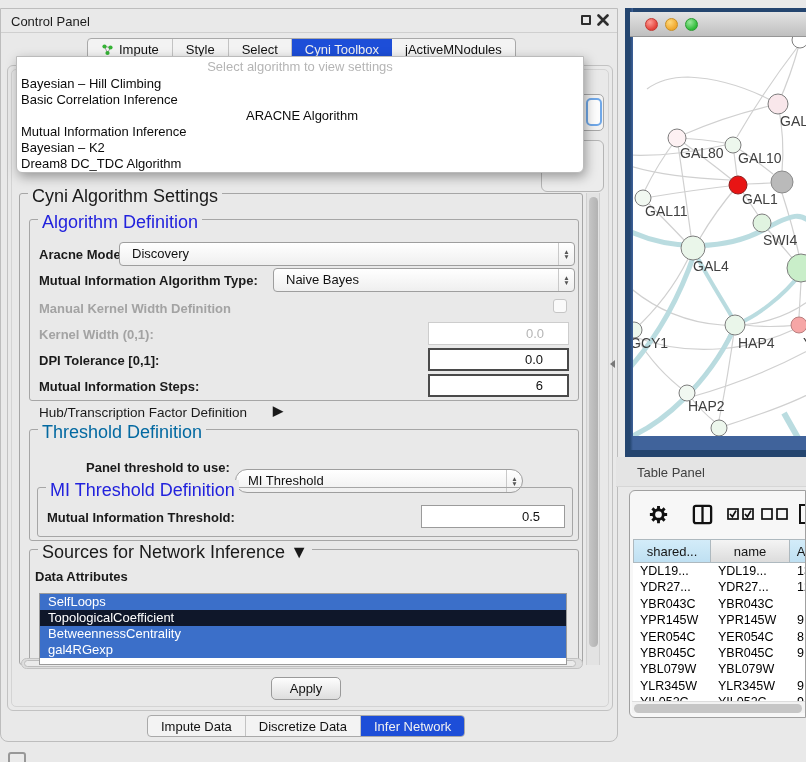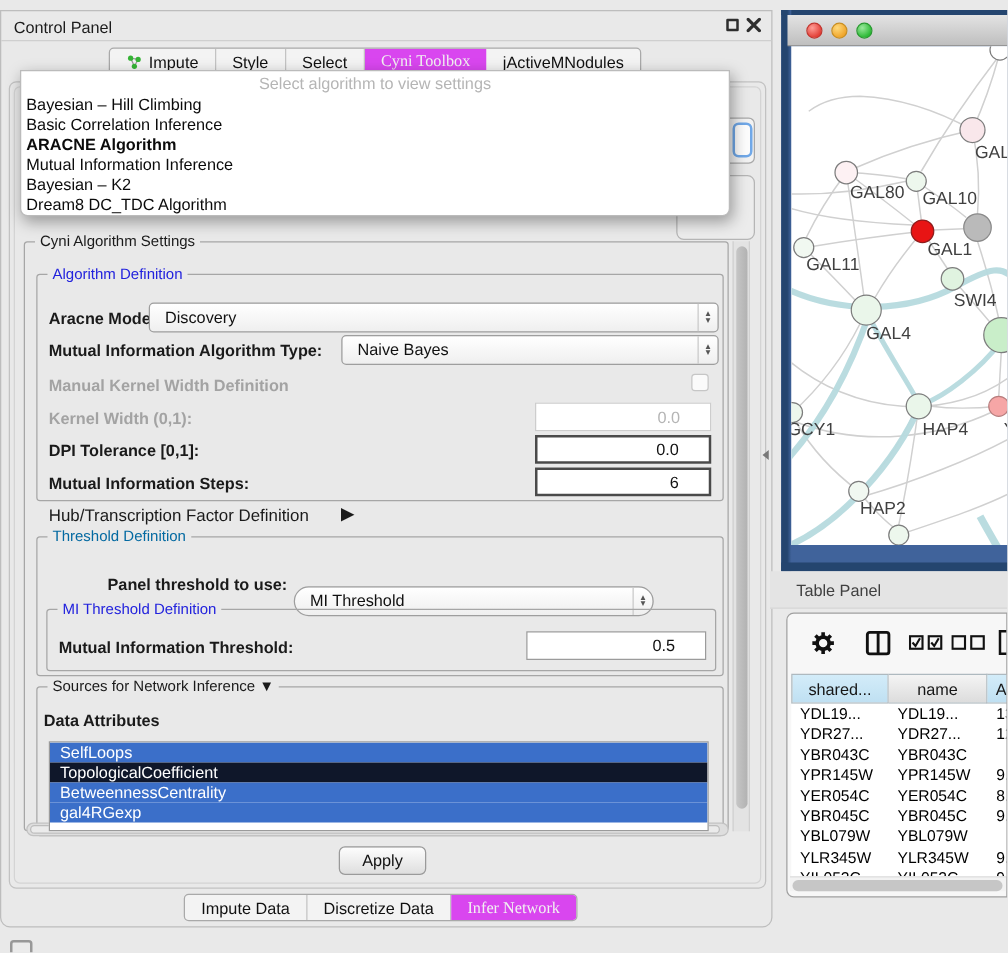--- a/index.html
+++ b/index.html
@@ -14,33 +14,33 @@
   #cp-title { left:10px; top:5px; font-size:13px; color:#1c1c1c; }
   #cp-float { left:580px; top:6px; width:10px; height:10px; border:2px solid #2e2e2e; border-radius:1px; cursor:pointer; }
   #cp-close { left:596px; top:5px; width:12px; height:12px; cursor:pointer; }
 
   
   .tabbar { height:22px; display:flex; align-items:stretch; background:#f3f3f3;
     border:1px solid #a9a9a9; border-radius:4px; overflow:hidden; }
   .tab { display:flex; align-items:center; padding:0 13px; font-size:13px; color:#111;
     border-right:1px solid #c3c3c3; cursor:pointer; white-space:nowrap; }
   .tab:last-child { border-right:none; }
-  .tab.sel { background:#d946ef; color:#f1f1f1; border-right:none;font-family:Liberation Serif, serif; }
+  .tab.sel { background:#1d4ed8; color:#f1f1f1; border-right:none; }
   #cp-tabs { left:86px; top:29px; }
   #cp-bottom-tabs { left:146px; top:706px; }
 
   
   #cp-main { left:6px; top:56px; width:606px; height:646px; background:#e9e9e9;
     border:1px solid #c2c2c2; border-radius:6px; }
   #cp-inner { left:10px; top:60px; width:598px; height:638px; border:1px solid #d4d4d4; border-radius:5px; }
 
   
   .groupbox { position:absolute; border:1px solid #a6a6a6; border-radius:3px; }
   .gb-title { position:absolute; top:-8px; left:8px; background:#e9e9e9; padding:0 4px;
-    font-size:12px; color:#1a1a1a; white-space:nowrap; }
+    font-size:18px; color:#1a1a1a; white-space:nowrap; }
   .t-blue  { color:#2222dd; }
   .t-green { color:#0369a1; }
 
   .lbl  { position:absolute; font-size:13px; font-weight:bold; color:#1a1a1a; white-space:nowrap; }
   .lbl-dis { color:#a3a3a3; }
 
   
   .combo { position:absolute; height:24px; background:linear-gradient(#ffffff,#efefef);
     border:1px solid #9e9e9e; border-radius:4px; font-size:13px; color:#111;
     line-height:22px; padding-left:12px; cursor:pointer; }
@@ -56,21 +56,21 @@
 
   .checkbox { position:absolute; width:14px; height:14px; border:1px solid #c6c6c6;
     border-radius:3px; background:#fafafa; cursor:pointer; }
 
   
   #algo-popup { left:15px; top:47px; width:568px; height:117px; background:#fff;
     border:1px solid #bbb; border-radius:0 0 6px 6px; box-shadow:2px 4px 12px rgba(0,0,0,.35);
     z-index:5; overflow:hidden; }
   .pop-prompt { height:19px; line-height:19px; text-align:center; color:#b5b5b5; font-size:13px; }
   .pop-item { height:16px; line-height:16px; padding-left:4px; font-size:13px; color:#0b0b0b; cursor:pointer; }
-  .pop-item.sel { font-weight:bold; }
+  .pop-item.sel { font-weight:normal;text-align:center; }
 
   
   .frag { position:absolute; z-index:1; }
 
   
   #attr-list { left:38px; top:584px; width:528px; height:72px; background:#fff;
     border:1px solid #9b9b9b; overflow:hidden; z-index:2; }
   .attr-item { height:16px; line-height:16px; padding-left:8px; font-size:13px; color:#fff; cursor:pointer; }
 
   

